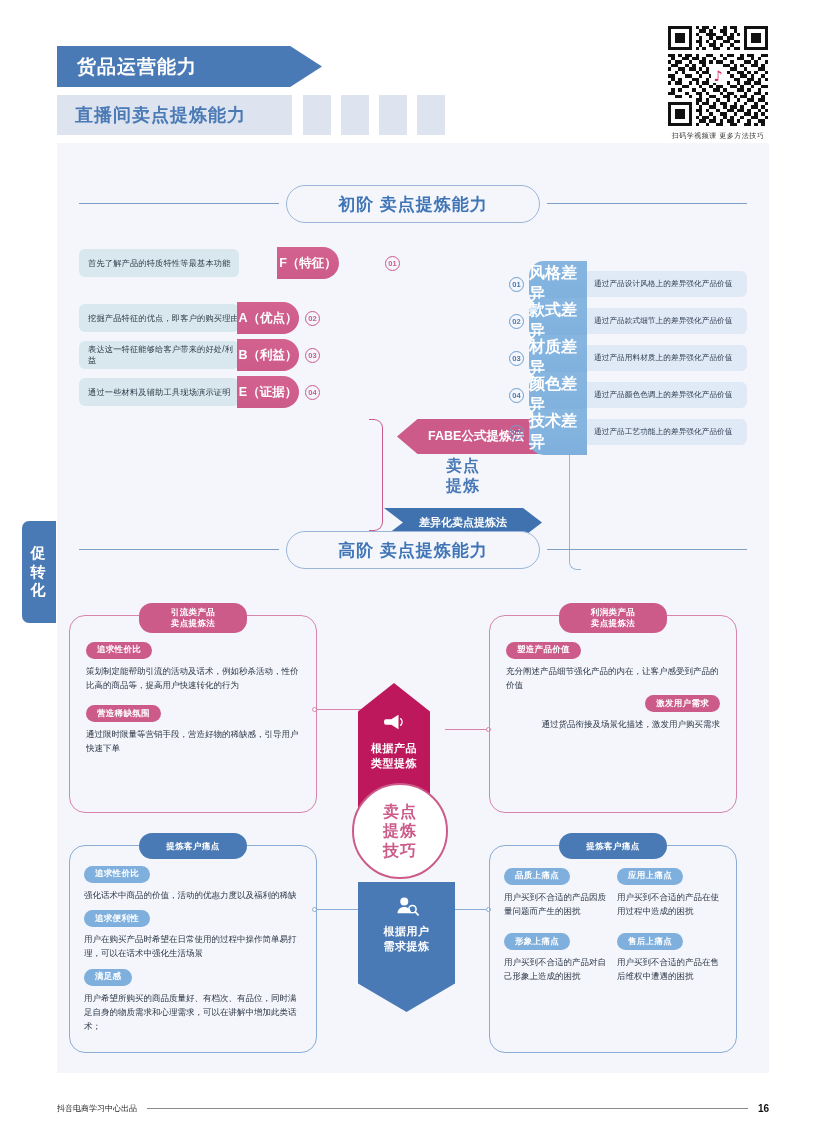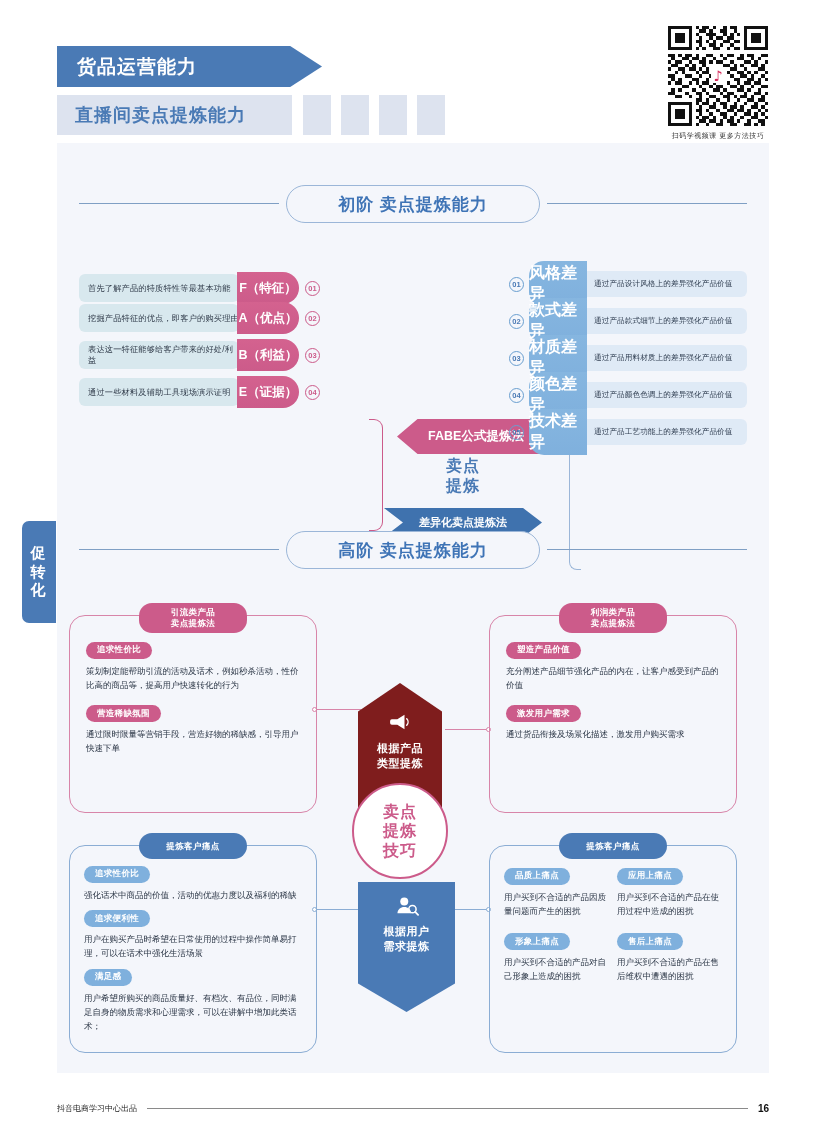--- a/index.html
+++ b/index.html
@@ -151,22 +151,22 @@
     display:inline-flex; align-items:center; justify-content:center;
     height:17px; padding:0 11px; border-radius:9px;
     color:#fff; font-size:8.5px; font-weight:bold; letter-spacing:.3px;
   }
   .chip.pink { background:#cc5b8a; }
   .chip.blue { background:#7fb0dd; }
   .mm-text { font-size:8.5px; color:#2b3646; line-height:1.65; margin-top:5px; }
 
   
   .pillar-top {
-    position:absolute; left:358px; top:683px; width:84px; height:130px;
-    background:#7f1d1d;
+    position:absolute; left:358px; top:683px; width:72px; height:130px;
+    background:#be185d;
     clip-path: polygon(50% 0, 100% 22%, 100% 100%, 0 100%, 0 22%);
     text-align:center;
   }
   .pillar-bot {
     position:absolute; left:358px; top:882px; width:97px; height:130px;
     background:#4a7ab5;
     clip-path: polygon(0 0, 100% 0, 100% 78%, 50% 100%, 0 78%);
     text-align:center;
   }
   .pillar-label {
@@ -455,21 +455,21 @@
 </div>
 
 <div class="panel">
 
   <div class="sec-rule" style="left:22px; top:60px; width:200px;"></div>
   <div class="sec-rule" style="left:490px; top:60px; width:200px;"></div>
   <div class="sec-title" style="left:229px; top:42px; width:254px;">初阶 卖点提炼能力</div>
 
   <div class="fabe-bracket"></div>
 
-  <div class="fabe-row" style="left:22px; top:129px;">
+  <div class="fabe-row" style="left:22px; top:104px;gap:40px;">
     <div class="fabe-desc">首先了解产品的特质特性等最基本功能</div>
     <div class="fabe-letter">F（特征）</div>
     <div class="fabe-num">01</div>
   </div>
   <div class="fabe-row" style="left:22px; top:159px;">
     <div class="fabe-desc">挖掘产品特征的优点，即客户的购买理由</div>
     <div class="fabe-letter">A（优点）</div>
     <div class="fabe-num">02</div>
   </div>
   <div class="fabe-row" style="left:22px; top:196px;">
@@ -547,21 +547,21 @@
     <span>引流类产品</span>
     <span>卖点提炼法</span>
   </div>
 
   <div class="mm-card pink" style="left:432px; top:472px; width:248px; height:198px;">
     <div style="padding:22px 16px 0 16px;">
       <div>
         <span class="chip pink">塑造产品价值</span>
         <div class="mm-text">充分阐述产品细节强化产品的内在，让客户感受到产品的价值</div>
       </div>
-      <div style="margin-top:10px;">
+      <div style="text-align:right;">
         <span class="chip pink">激发用户需求</span>
         <div class="mm-text">通过货品衔接及场景化描述，激发用户购买需求</div>
       </div>
     </div>
   </div>
   <div class="mm-head pink two-line" style="left:502px; top:460px; width:108px; height:30px; flex-direction:column;">
     <span>利润类产品</span>
     <span>卖点提炼法</span>
   </div>
 

